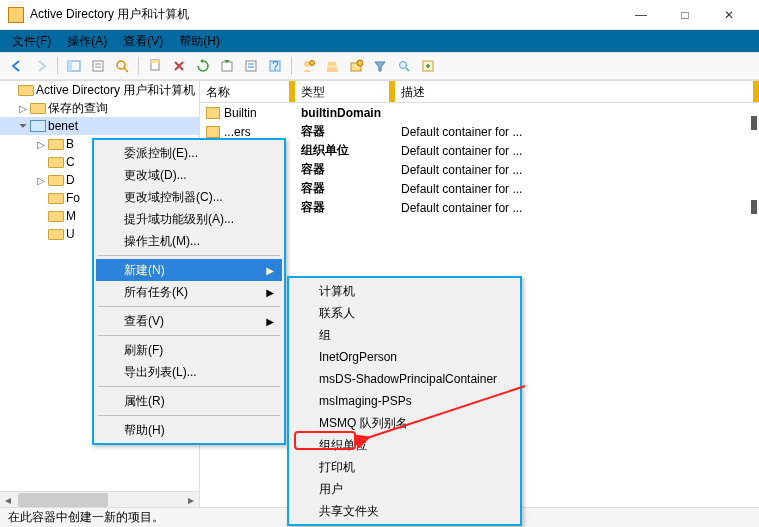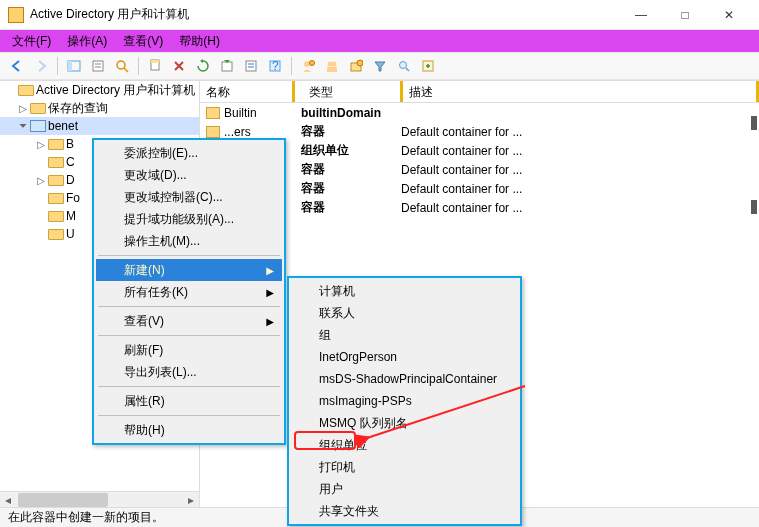--- a/index.html
+++ b/index.html
@@ -3,41 +3,41 @@
 <meta charset="utf-8">
 <style>
 * { box-sizing: border-box; margin: 0; padding: 0; font-family: "Microsoft YaHei", "Segoe UI", sans-serif; font-size: 12px; }
 body { width: 759px; height: 527px; background: #fff; overflow: hidden; position: relative; }
 
 .titlebar { height: 30px; display: flex; align-items: center; padding: 0 8px; border-bottom: 1px solid #e5e5e5; background: #fff; }
 .titlebar .icon { width: 16px; height: 16px; background:#ffd070; border:1px solid #c08000; margin-right:6px; }
 .titlebar .title { flex: 1; }
 .titlebar .winbtn { width: 44px; height: 29px; display: flex; align-items: center; justify-content: center; color: #333; }
 
-.menubar { height: 22px; display: flex; align-items: center; padding: 0 4px; background:#d946ef; }
+.menubar { height: 22px; display: flex; align-items: center; padding: 0 4px; background:#0369a1; }
 .menubar div { padding: 2px 8px; }
 
 .toolbar { height: 28px; display: flex; align-items: center; padding: 2px 6px; border-top:1px solid #e5e5e5; border-bottom:1px solid #e5e5e5; background:#f8f8f8; gap:2px; }
 .tbtn { width: 22px; height: 22px; display:flex; align-items:center; justify-content:center; border:1px solid transparent; border-radius:2px; }
 .tsep { width:1px; height:18px; background:#ccc; margin:0 3px; }
 
 .client { display:flex; height: calc(527px - 30px - 22px - 28px - 20px); border-top:1px solid #ddd; }
 .tree { width:200px; border-right:1px solid #ddd; overflow:hidden; position:relative; }
 .listpane { flex:1; overflow:hidden; }
 
 .tree-item { display:flex; align-items:center; height:18px; padding-left:4px; white-space:nowrap; }
 .exp { width:14px; text-align:center; color:#666; font-size:10px; }
 .ticon { width:16px; height:14px; margin-right:2px; display:inline-block; }
 .fold { background:#ffd780; border:1px solid #caa33a; border-radius:1px; height:11px; margin-top:1px; }
 .svr { background:#d0e8ff; border:1px solid #5a8fc0; height:12px; }
 .sel { background:#d0e0ff; }
 
 .list-header { display:flex; height:22px; border-bottom:1px solid #ddd; background:#fff; }
-.list-header div { padding:3px 6px; border-right:3px solid #eab308;font-family:Liberation Mono, monospace; }
-.col1{width:95px;} .col2{width:100px;margin-left:8px;} .col3{flex:1;}
+.list-header div { padding:3px 6px; border-right:6px solid #eab308;font-family:Liberation Mono, monospace; }
+.col1{width:95px;} .col2{width:100px;} .col3{flex:1;}
 .list-row { display:flex; height:19px; align-items:center; }
 .list-row .c1{width:95px; padding-left:6px; display:flex; align-items:center;} 
 .list-row .c2{width:100px; padding-left:6px;font-weight:bold;} 
 .list-row .c3{flex:1; padding-left:6px;}
 .licon{ width:14px; height:12px; background:#ffd780; border:1px solid #caa33a; margin-right:4px; flex-shrink:0;}
 
 .statusbar { height:20px; border-top:1px solid #ddd; padding:2px 8px; display:flex; align-items:center; background:#f5f5f5;}
 
 .scrollbar-h { position:absolute; bottom:0; left:0; right:0; height:16px; background:#f0f0f0; border-top:1px solid #ddd; display:flex; align-items:center;}
 .scrollbar-h .thumb{ height:14px; width:90px; background:#ccc; border-radius:2px; margin-left:2px;}

